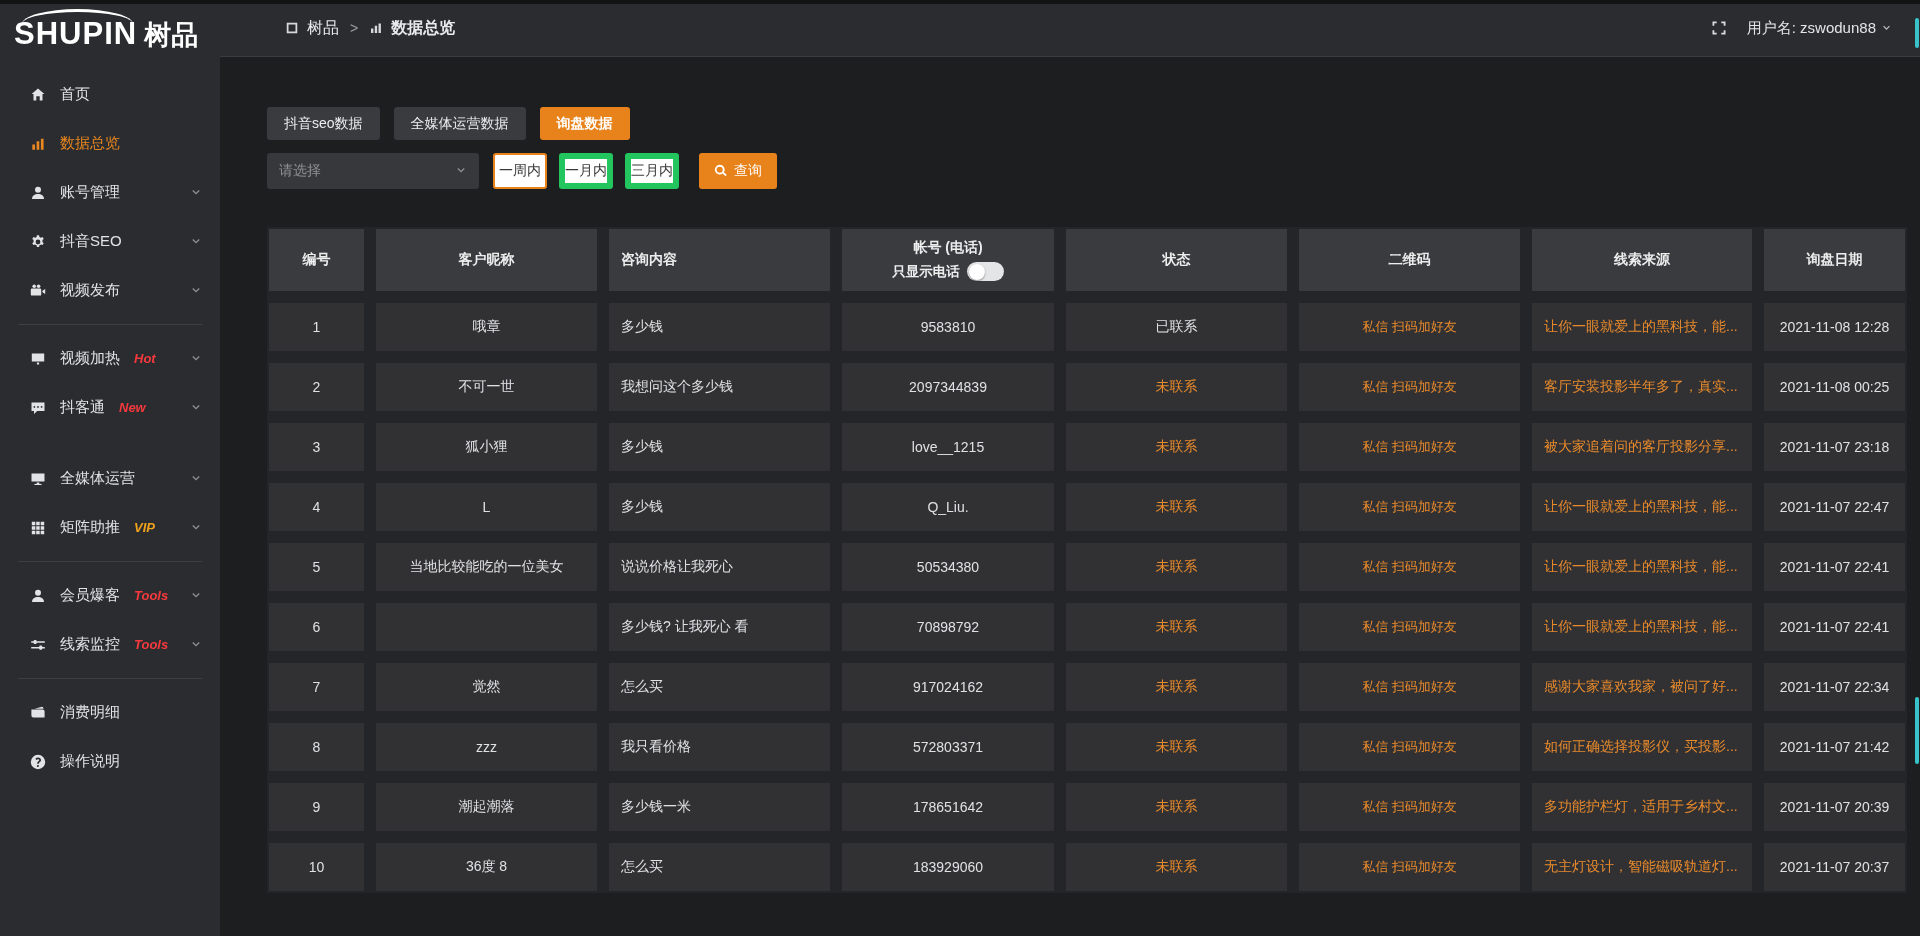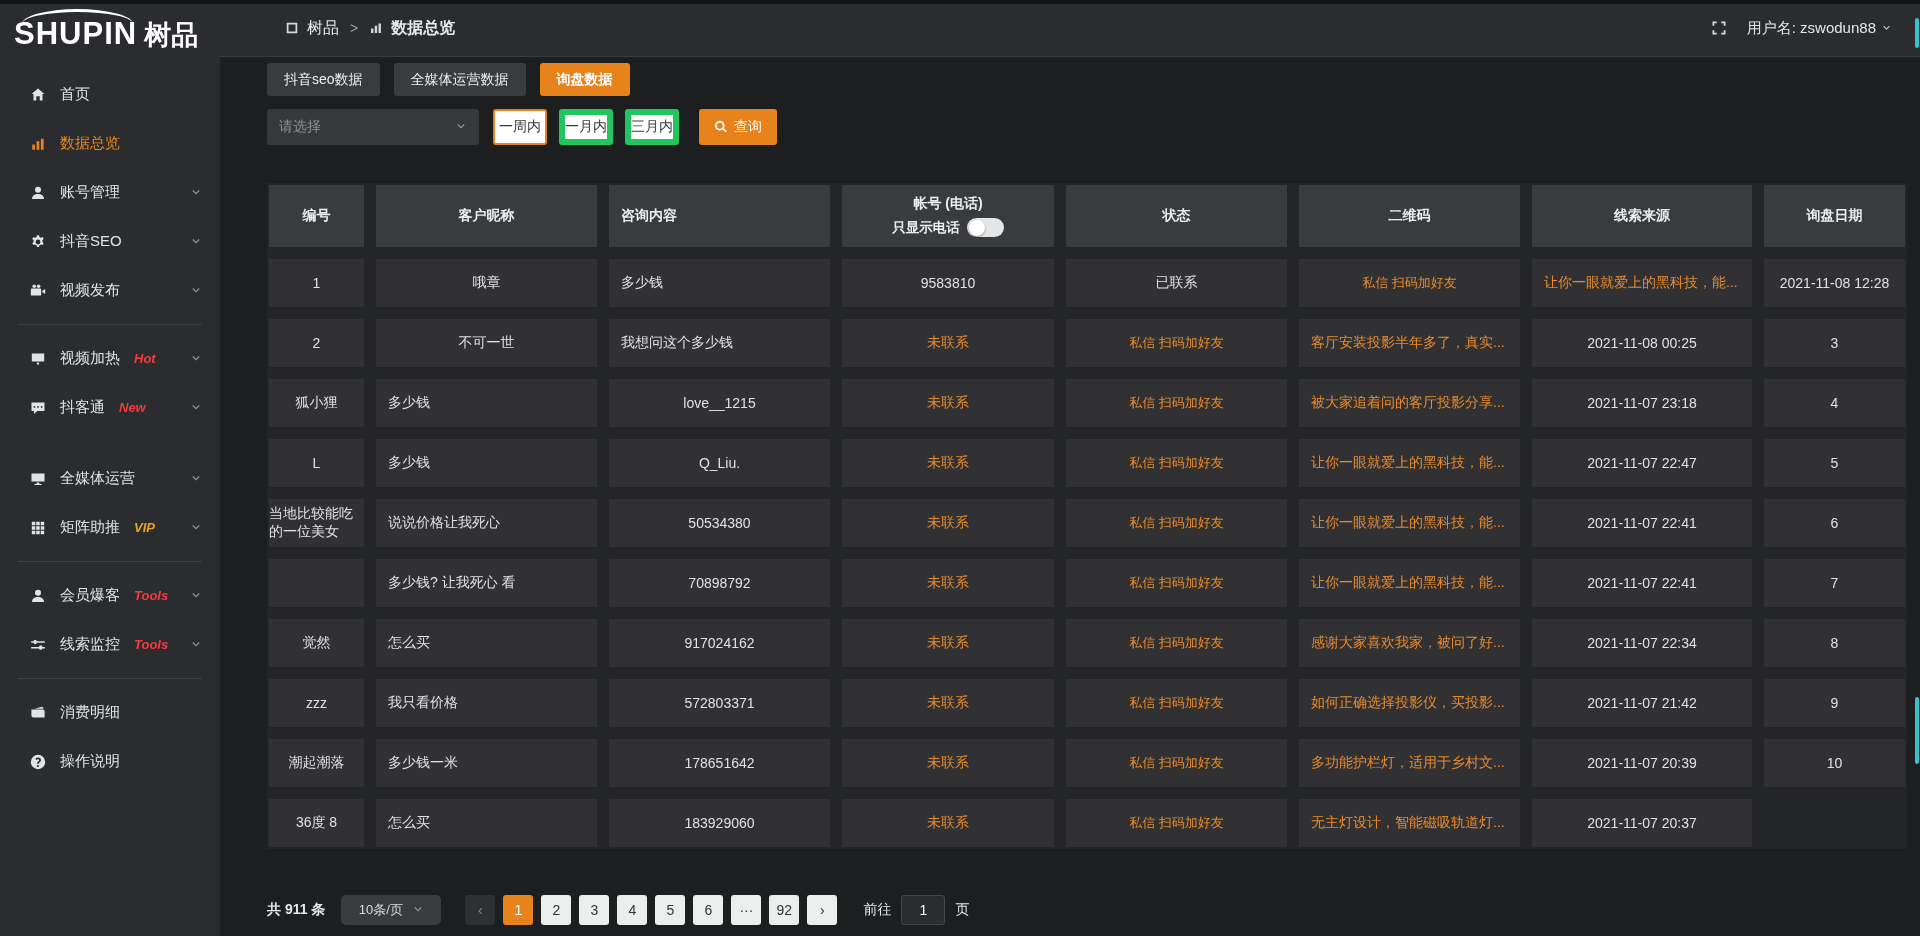--- a/index.html
+++ b/index.html
@@ -31,21 +31,21 @@
   .topbar { height:57px; background:#2b2c2f; border-bottom:1px solid #3a3b3e; display:flex; align-items:center; justify-content:space-between; padding:0 28px 0 65px; }
   .breadcrumb { display:flex; align-items:center; gap:8px; font-size:16px; color:#e8e9eb; }
   .bc-icon { width:14px; height:14px; color:#d8d9db; }
   .bc-sep { color:#9fa0a3; font-size:14px; margin:0 3px; }
   .bc-current { font-weight:bold; }
   .topbar-right { display:flex; align-items:center; gap:20px; font-size:15px; }
   .fs-icon { width:16px; height:16px; color:#dadbdd; cursor:pointer; }
   .user-chip { display:flex; align-items:center; gap:5px; cursor:pointer; }
   .user-chev { width:11px; height:11px; color:#bdbec0; }
 
-  .content { flex:1; padding:6px 15px 0 47px; overflow:hidden; }
+  .content { flex:1; padding:6px 15px 0 47px; overflow:hidden;margin-top:44px; }
 
   .tabs { display:flex; gap:14px; }
   .tab { height:33px; padding:0 17px; background:#3a3b3e; color:#ededef; font-size:14px; border:none; border-radius:3px; cursor:pointer; font-family:inherit; }
   .tab.active { background:#e8821a; color:#fff; font-weight:bold; }
 
   .filter-row { margin-top:13px; display:flex; align-items:center; }
   .select { width:212px; height:36px; background:#37383b; border-radius:3px; display:flex; align-items:center; justify-content:space-between; padding:0 12px; color:#8f9093; font-size:14px; cursor:pointer; }
   .sel-chev { width:12px; height:12px; color:#8f9093; }
   .ranges { display:flex; gap:12px; margin-left:14px; }
   .range { width:54px; height:36px; background:#fff; color:#3b3b3b; font-size:14px; border:6px solid #22c55e; border-radius:3px; cursor:pointer; font-family:inherit; }
@@ -366,20 +366,21 @@
   <div class="td left">多少钱</div>
   <div class="td">9583810</div>
   <div class="td status">已联系</div>
   <div class="td qr">私信 扫码加好友</div>
   <div class="td src">让你一眼就爱上的黑科技，能...</div>
   <div class="td">2021-11-08 12:28</div>
 
   <div class="td">2</div>
   <div class="td">不可一世</div>
   <div class="td left">我想问这个多少钱</div>
+  <div class="td">2097344839</div>
   <div class="td status pending">未联系</div>
   <div class="td qr">私信 扫码加好友</div>
   <div class="td src">客厅安装投影半年多了，真实...</div>
   <div class="td">2021-11-08 00:25</div>
 
   <div class="td">3</div>
   <div class="td">狐小狸</div>
   <div class="td left">多少钱</div>
   <div class="td">love__1215</div>
   <div class="td status pending">未联系</div>

